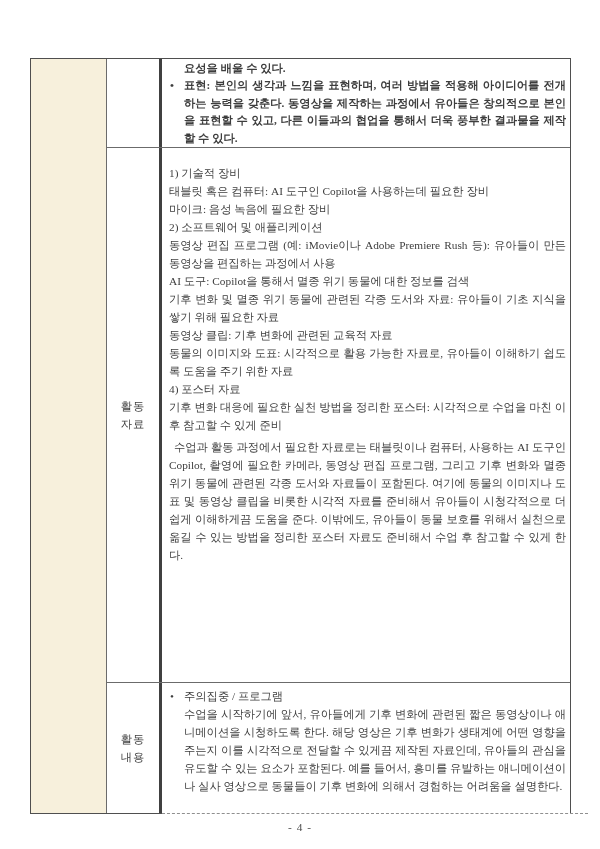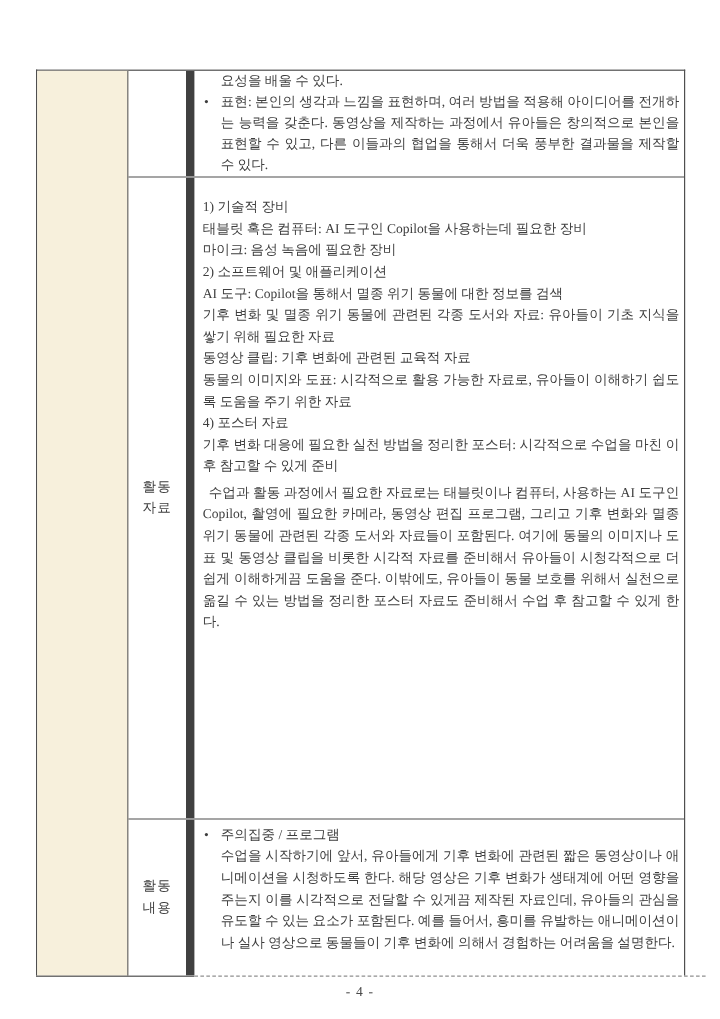--- a/index.html
+++ b/index.html
@@ -16,26 +16,26 @@
     display:flex;
   }
   .col-beige {
     width:76px; background:#f7f0dc;
     border-right:1px solid #6b6b6b;
     flex:none;
   }
   .col-main { flex:1; display:flex; flex-direction:column; }
   .row { display:flex; overflow:hidden; }
   .row + .row { border-top:1px solid #6b6b6b; }
-  .row-1 { height:88px; flex:none; }
+  .row-1 { height:88px; flex:none;font-weight:bold; }
   .row-2 { height:535px; flex:none; }
   .row-3 { flex:1; }
   .label-cell {
     width:55px; flex:none;
-    border-right:7px solid #404040;
+    border-right:3px solid #404040;
     display:flex; flex-direction:column;
     align-items:center; justify-content:center;
     font-size:11.3px; line-height:18px;
     letter-spacing:1px;
   }
   .content-cell {
     flex:1; overflow:hidden;
     font-size:11.3px; line-height:18px;
   }
   .row-1 .content-cell { padding:1px 4px 0 7px; line-height:17.4px; }
@@ -89,20 +89,21 @@
       </div>
       <div class="content-cell">
         <div>
             <div class="sec">
               <div class="para">1) 기술적 장비</div>
               <div class="para">태블릿 혹은 컴퓨터: AI 도구인 Copilot을 사용하는데 필요한 장비</div>
               <div class="para">마이크: 음성 녹음에 필요한 장비</div>
             </div>
             <div class="sec">
               <div class="para">2) 소프트웨어 및 애플리케이션</div>
+              <div class="para">동영상 편집 프로그램 (예: iMovie이나 Adobe Premiere Rush 등): 유아들이 만든 동영상을 편집하는 과정에서 사용</div>
               <div class="para">AI 도구: Copilot을 통해서 멸종 위기 동물에 대한 정보를 검색</div>
             </div>
             <div class="sec">
               <div class="para">기후 변화 및 멸종 위기 동물에 관련된 각종 도서와 자료: 유아들이 기초 지식을 쌓기 위해 필요한 자료</div>
               <div class="para">동영상 클립: 기후 변화에 관련된 교육적 자료</div>
               <div class="para">동물의 이미지와 도표: 시각적으로 활용 가능한 자료로, 유아들이 이해하기 쉽도록 도움을 주기 위한 자료</div>
             </div>
             <div class="sec">
               <div class="para">4) 포스터 자료</div>
               <div class="para">기후 변화 대응에 필요한 실천 방법을 정리한 포스터: 시각적으로 수업을 마친 이후 참고할 수 있게 준비</div>

